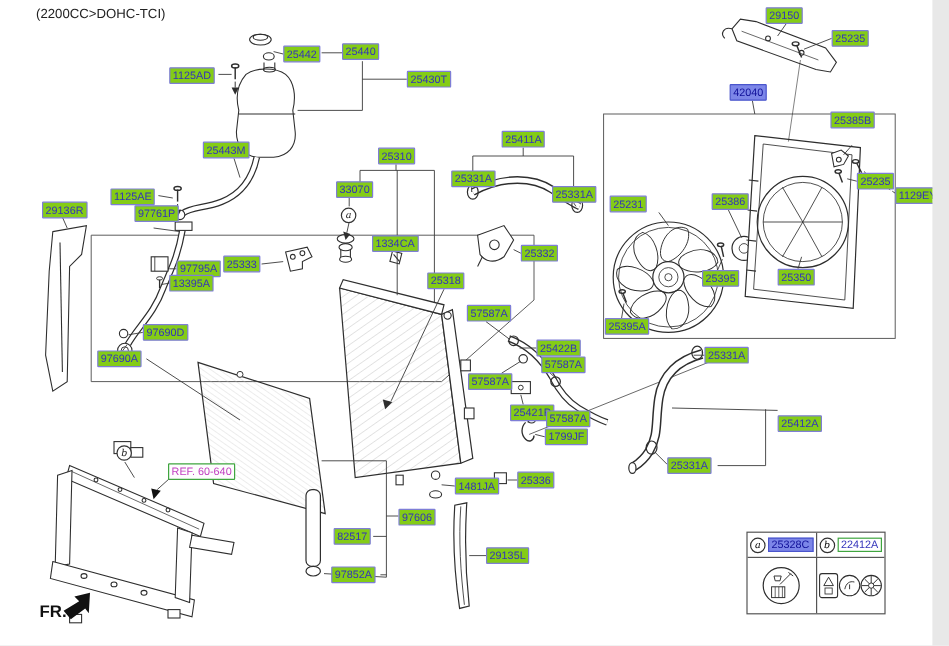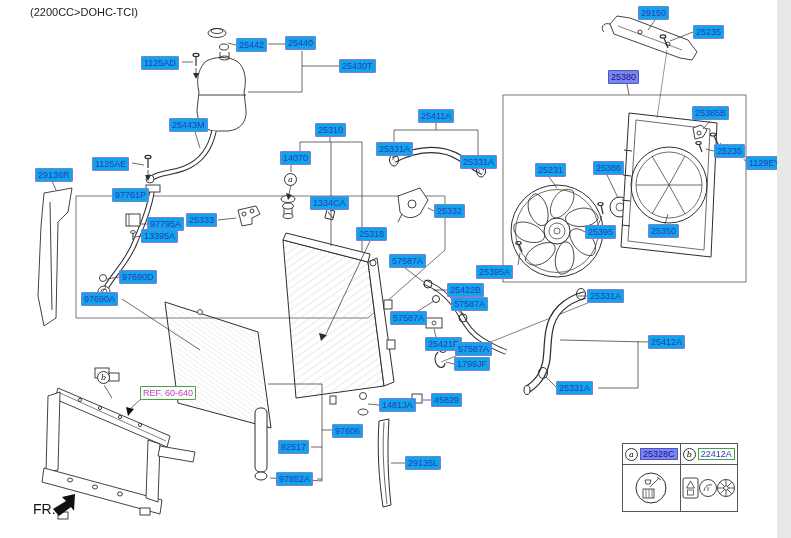--- a/index.html
+++ b/index.html
@@ -1,25 +1,25 @@
 <!DOCTYPE html>
 <html><head>
 <meta charset="utf-8">
 <style>
   html,body{margin:0;padding:0;background:#e8e8e8;}
   #stage{position:relative;width:777px;height:538px;background:#ffffff;overflow:hidden;
          font-family:"Liberation Sans", sans-serif;}
   #art{position:absolute;left:0;top:0;}
-  .pl{position:absolute;font-size:9px;line-height:10px;color:#3333bb;background:#0ea5e9;
+  .pl{position:absolute;font-size:9px;line-height:10px;color:#3333bb;background:#84cc16;
       border:1px solid #7e7ed6;padding:1px 2px;white-space:nowrap;border-radius:1px;
       letter-spacing:0px;cursor:pointer;z-index:3;}
   .pl.hl{background:#7c86e8;color:#111199;border-color:#4a55cc;}
   .pl.ref{color:#c03fc0;border:1px solid #3fa53f;background:#fdfdfd;font-size:9px;}
   .title{position:absolute;left:30px;top:6px;font-size:11px;color:#222;z-index:3;}
-  .frlab{position:absolute;left:33px;top:501px;font-size:14px;font-weight:normal;color:#111;z-index:3;}
+  .frlab{position:absolute;left:33px;top:501px;font-size:14px;font-weight:bold;color:#111;z-index:3;}
   .callout{position:absolute;width:11px;height:11px;border:1px solid #333;border-radius:50%;
       font-family:"DejaVu Serif", serif;font-style:italic;font-size:8px;line-height:11px;
       text-align:center;color:#222;background:#fff;z-index:3;}
   
   .legend{position:absolute;left:622px;top:443px;width:114px;height:67px;border:1px solid #555;
       display:flex;flex-direction:column;background:#fff;z-index:3;}
   .lg-row{display:flex;flex:0 0 20px;border-bottom:1px solid #555;}
   .lg-row2{display:flex;flex:1;}
   .lg-cell{flex:1;display:flex;align-items:center;justify-content:center;gap:2px;}
   .lg-cell.l{border-right:1px solid #555;}
@@ -345,60 +345,60 @@
 
 <div class="pl ref" style="left:140px;top:386px">REF. 60-640</div>
 
 <div class="pl" style="left:236px;top:38px">25442</div>
 <div class="pl" style="left:285px;top:36px">25440</div>
 <div class="pl" style="left:141px;top:56px">1125AD</div>
 <div class="pl" style="left:339px;top:59px">25430T</div>
 <div class="pl" style="left:169px;top:118px">25443M</div>
 <div class="pl" style="left:92px;top:157px">1125AE</div>
 <div class="pl" style="left:35px;top:168px">29136R</div>
-<div class="pl" style="left:112px;top:188px">97761P</div>
+<div class="pl" style="left:112px;top:171px">97761P</div>
 <div class="pl" style="left:315px;top:123px">25310</div>
-<div class="pl" style="left:280px;top:151px">14070</div>
+<div class="pl" style="left:280px;top:151px">33070</div>
 <div class="pl" style="left:418px;top:109px">25411A</div>
 <div class="pl" style="left:376px;top:142px">25331A</div>
 <div class="pl" style="left:460px;top:155px">25331A</div>
 <div class="pl" style="left:310px;top:196px">1334CA</div>
 <div class="pl" style="left:434px;top:204px">25332</div>
 <div class="pl" style="left:356px;top:227px">25318</div>
 <div class="pl" style="left:186px;top:213px">25333</div>
 <div class="pl" style="left:147px;top:217px">97795A</div>
 <div class="pl" style="left:141px;top:229px">13395A</div>
 <div class="pl" style="left:119px;top:270px">97690D</div>
 <div class="pl" style="left:81px;top:292px">97690A</div>
 <div class="pl" style="left:389px;top:254px">57587A</div>
 <div class="pl" style="left:447px;top:283px">25422B</div>
 <div class="pl" style="left:451px;top:297px">57587A</div>
 <div class="pl" style="left:390px;top:311px">57587A</div>
 <div class="pl" style="left:425px;top:337px">25421P</div>
 <div class="pl" style="left:455px;top:342px">57587A</div>
 <div class="pl" style="left:454px;top:357px">1799JF</div>
 <div class="pl" style="left:379px;top:398px">1481JA</div>
-<div class="pl" style="left:431px;top:393px">45829</div>
+<div class="pl" style="left:431px;top:393px">25336</div>
 <div class="pl" style="left:332px;top:424px">97606</div>
 <div class="pl" style="left:278px;top:440px">82517</div>
 <div class="pl" style="left:276px;top:472px">97852A</div>
 <div class="pl" style="left:405px;top:456px">29135L</div>
 <div class="pl" style="left:638px;top:6px">29150</div>
 <div class="pl" style="left:693px;top:25px">25235</div>
-<div class="pl hl" style="left:608px;top:70px">25380</div>
-<div class="pl" style="left:692px;top:106px">25385B</div>
+<div class="pl hl" style="left:608px;top:70px">42040</div>
+<div class="pl" style="left:692px;top:93px">25385B</div>
 <div class="pl" style="left:714px;top:144px">25235</div>
 <div class="pl" style="left:746px;top:156px">1129EY</div>
-<div class="pl" style="left:535px;top:163px">25231</div>
+<div class="pl" style="left:508px;top:163px">25231</div>
 <div class="pl" style="left:593px;top:161px">25386</div>
 <div class="pl" style="left:585px;top:225px">25395</div>
 <div class="pl" style="left:648px;top:224px">25350</div>
-<div class="pl" style="left:476px;top:265px">25395A</div>
+<div class="pl" style="left:504px;top:265px">25395A</div>
 <div class="pl" style="left:587px;top:289px">25331A</div>
-<div class="pl" style="left:648px;top:335px">25412A</div>
+<div class="pl" style="left:648px;top:346px">25412A</div>
 <div class="pl" style="left:556px;top:381px">25331A</div>
 
 <div class="legend">
   <div class="lg-row">
     <div class="lg-cell l">
       <span class="circ">a</span>
       <span class="code hl">25328C</span>
     </div>
     <div class="lg-cell">
       <span class="circ">b</span>

